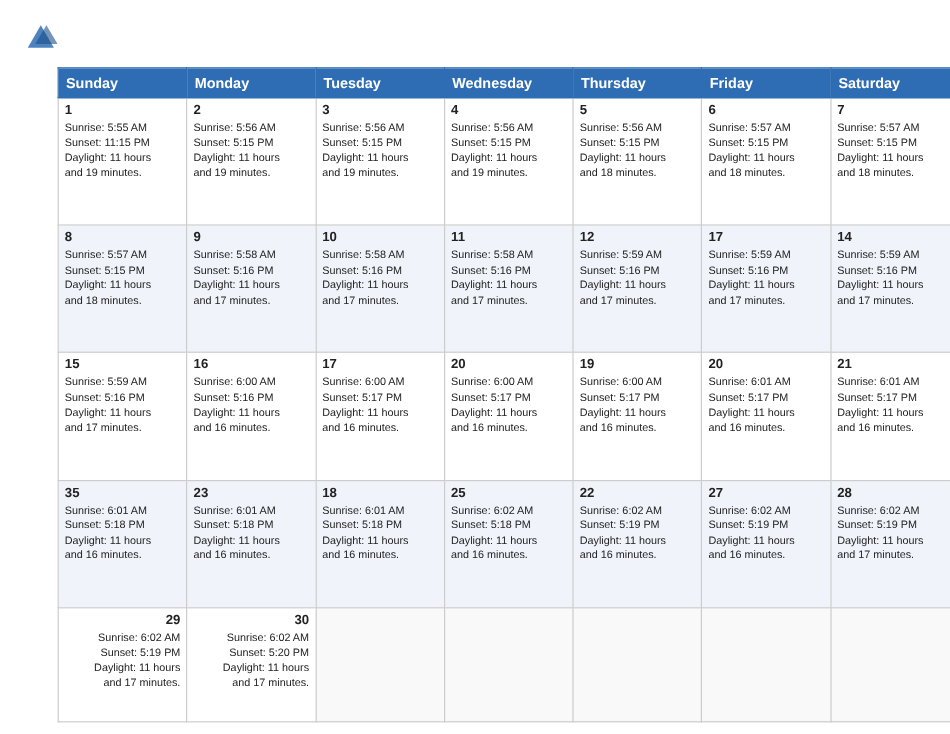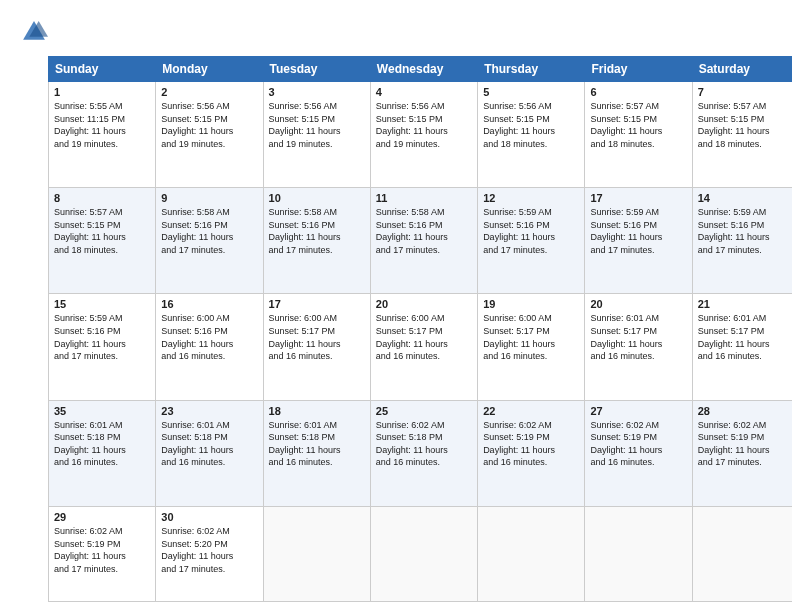--- a/index.html
+++ b/index.html
@@ -94,20 +94,21 @@
     .day-info {
       font-size: 9px;
       line-height: 1.4;
       color: #222;
     }
     .empty-cell {
       background: #f9f9f9 !important;
     }
     .last-row td {
       height: 70px;
+      text-align: right;
     }
   </style>
 </head>
 <body>
 
 <div class="page">
   <div class="top-section">
     <div class="logo">
       <svg class="logo-icon" viewBox="0 0 36 36">
         <polygon points="18,4 32,28 4,28" fill="#2e6db4" opacity="0.85"></polygon>

